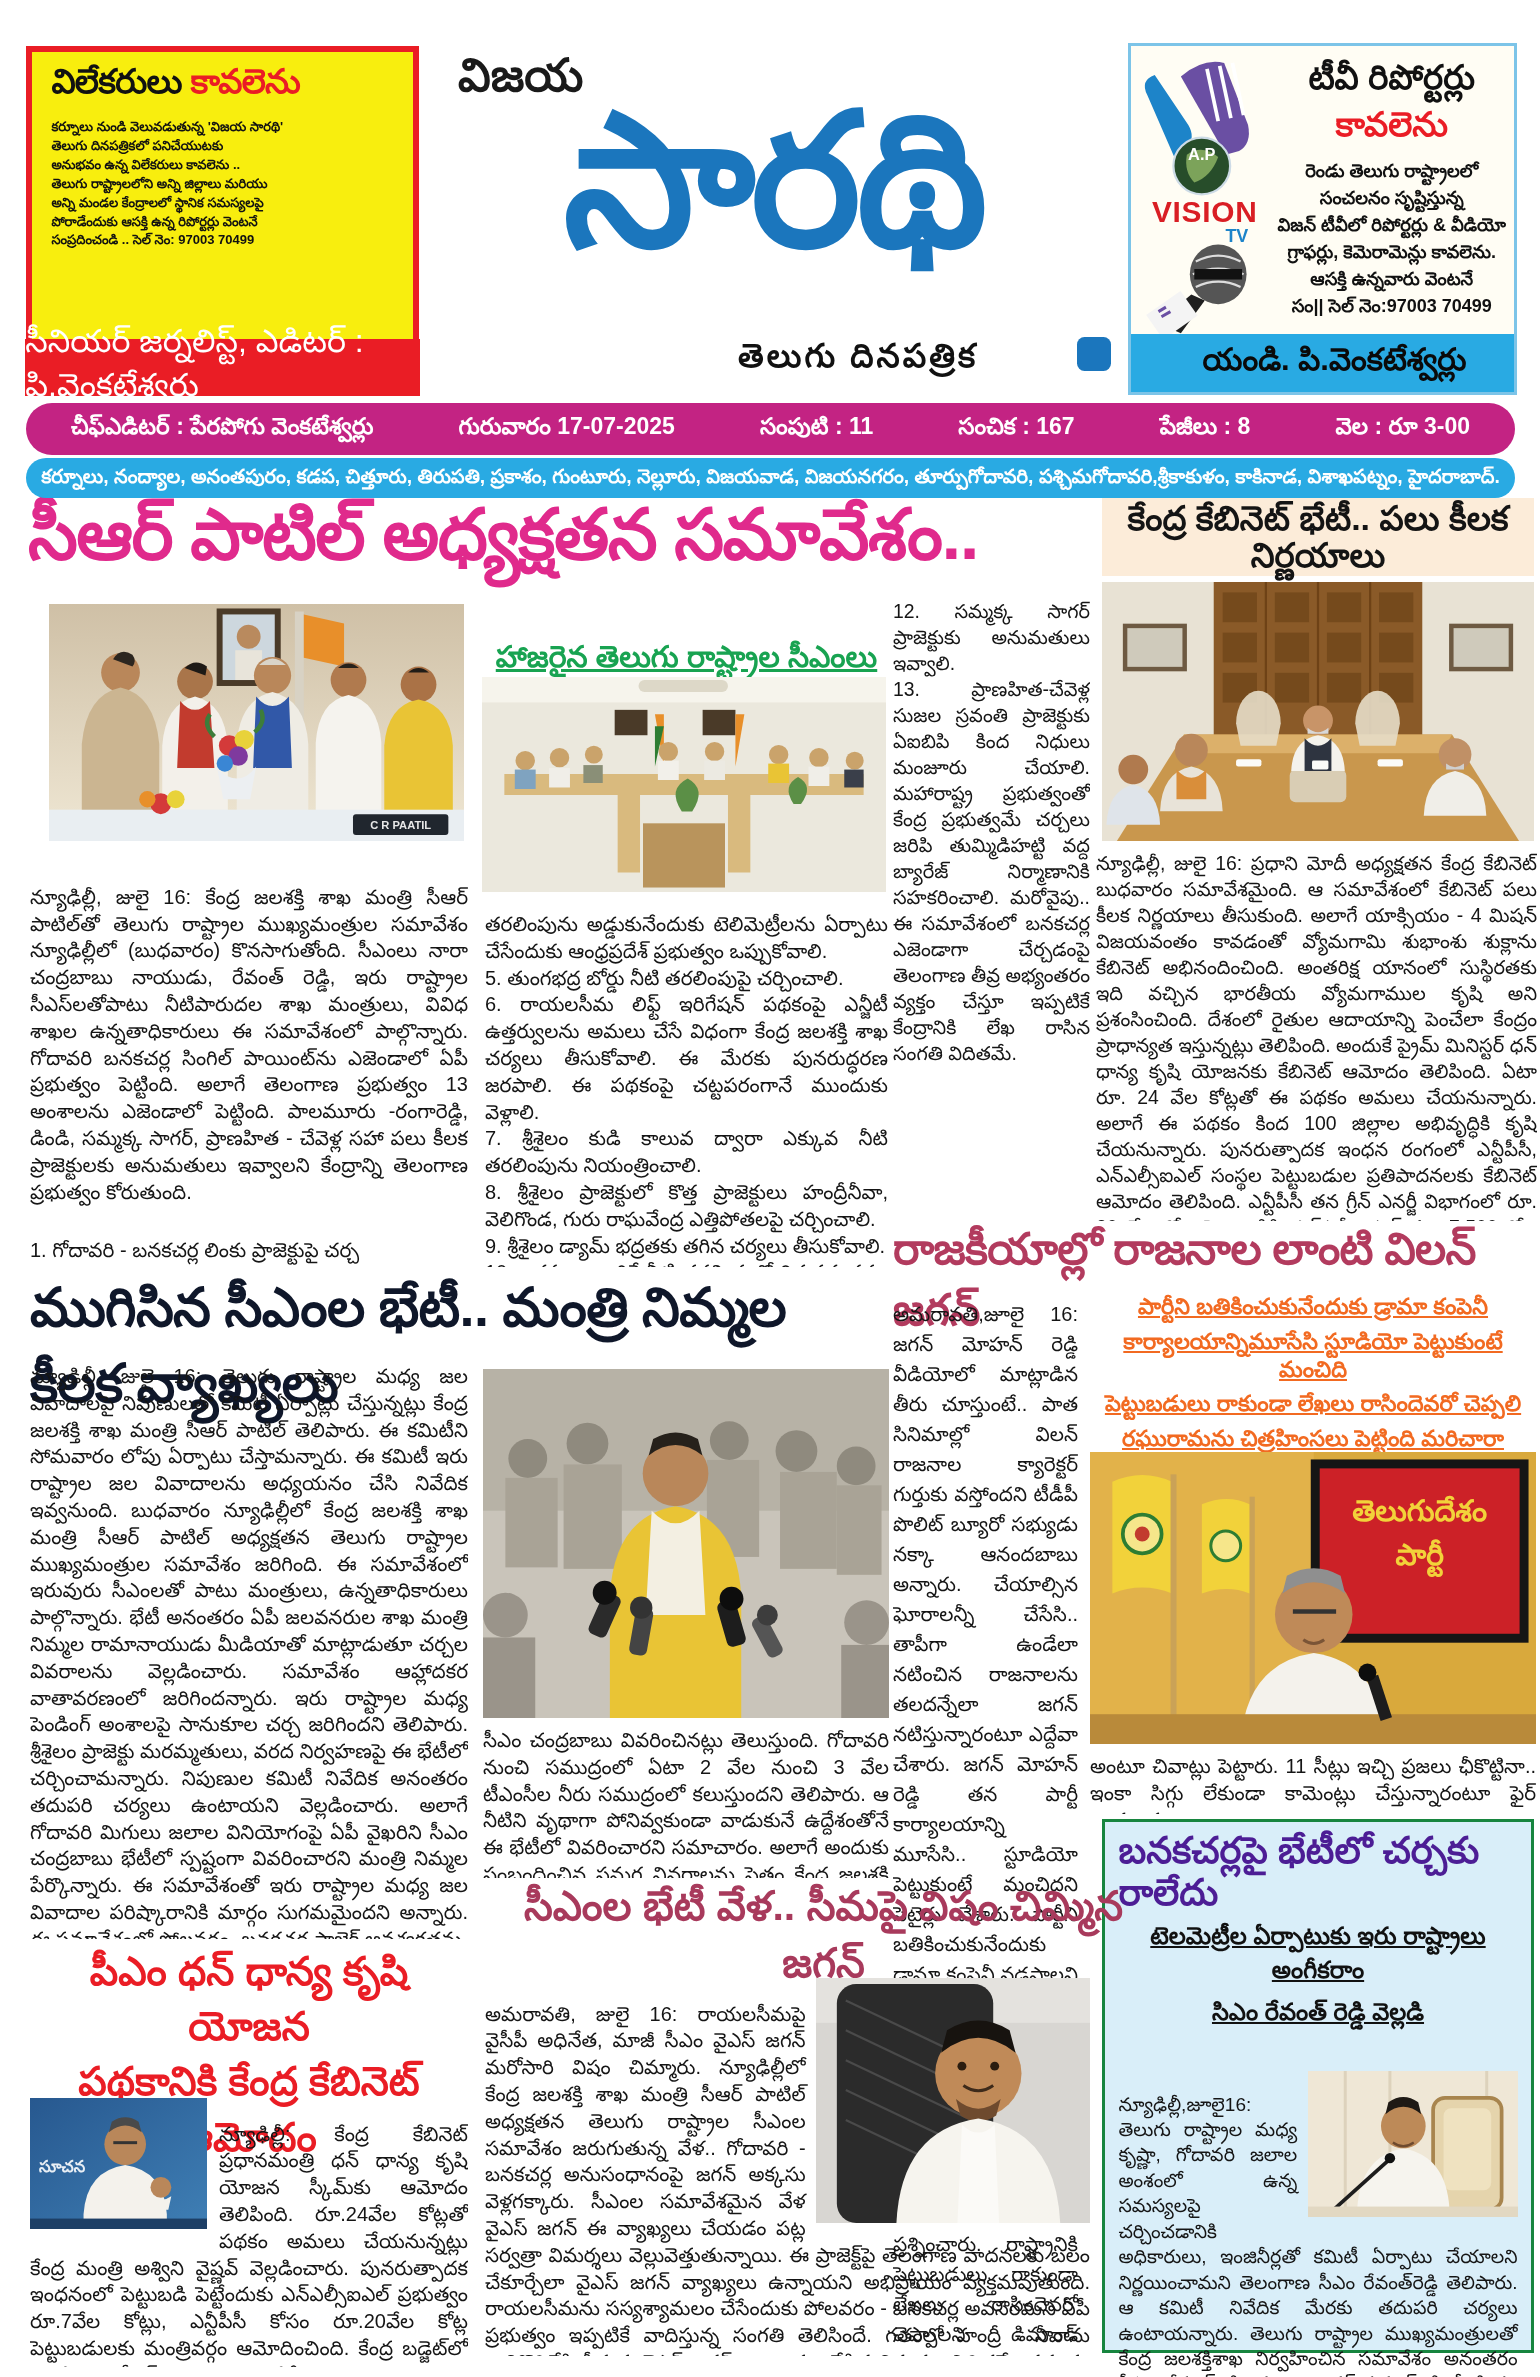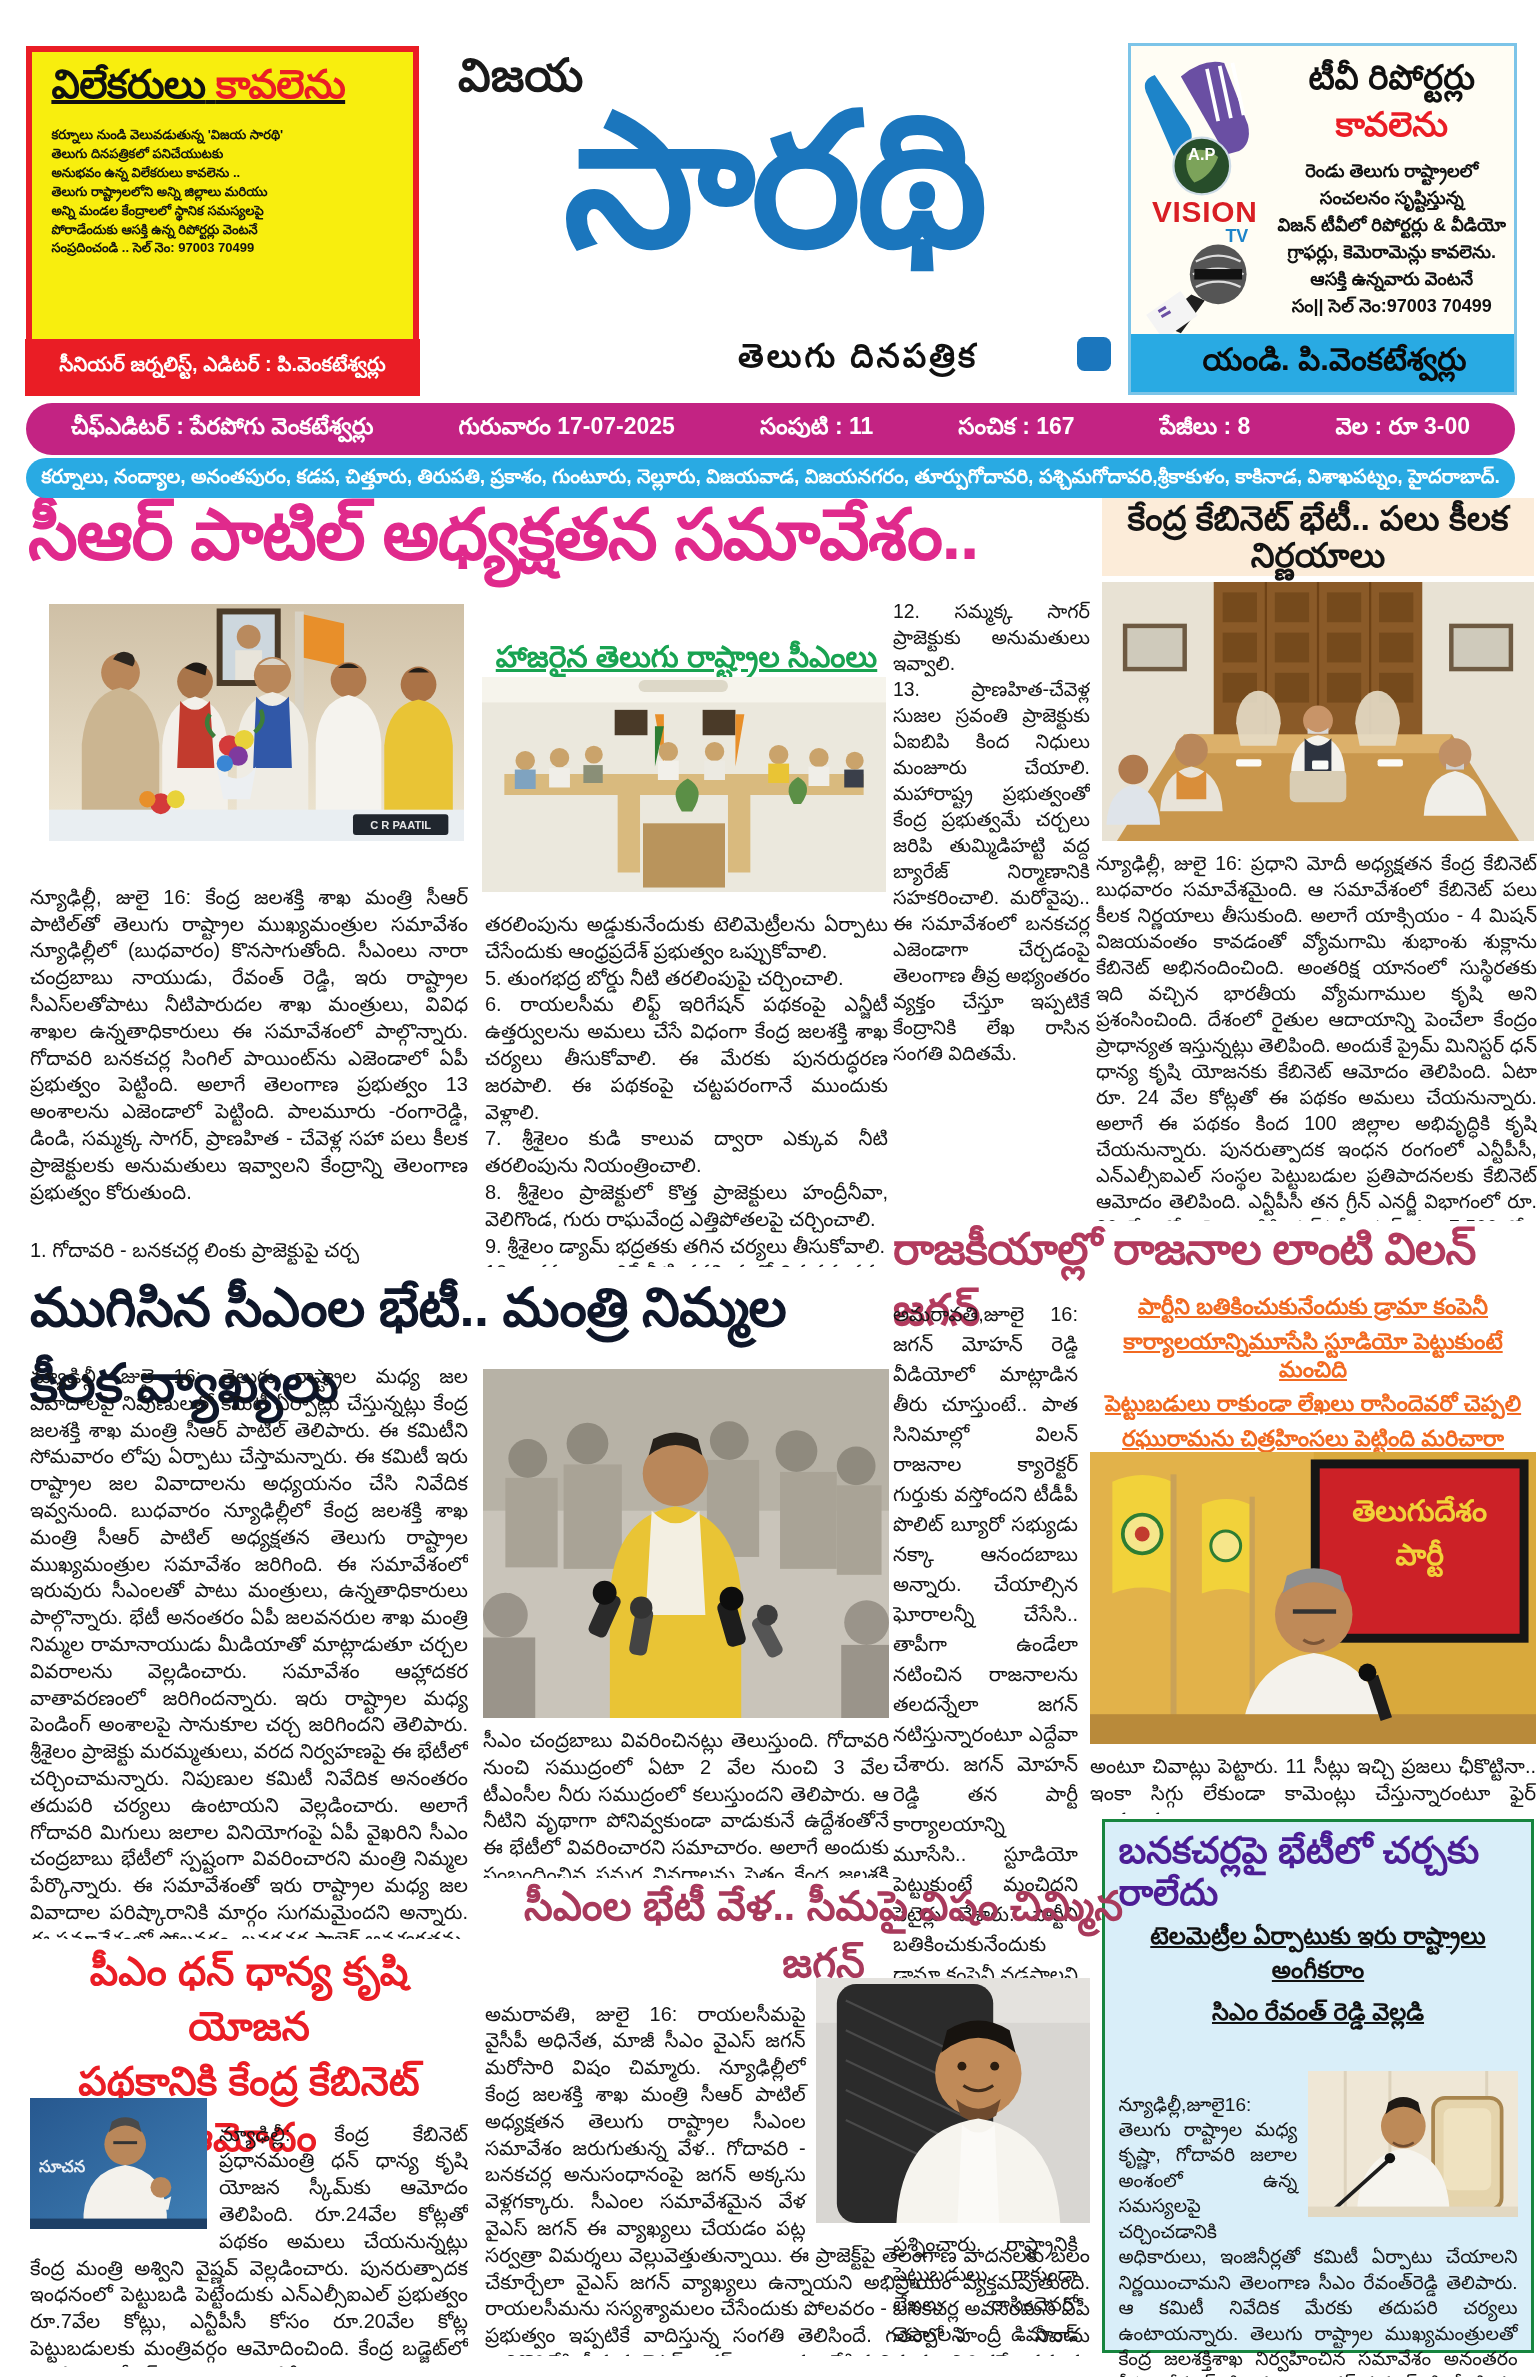--- a/index.html
+++ b/index.html
@@ -3,25 +3,25 @@
 <meta charset="utf-8">
 <style>
   html,body{margin:0;padding:0;background:#ffffff;}
   .page{position:relative;width:1541px;height:2377px;background:#ffffff;overflow:hidden;
         font-family:"Liberation Sans",sans-serif;color:#111;}
   .abs{position:absolute;}
   .bodytxt{font-size:20px;line-height:1.34;text-align:justify;white-space:pre-line;color:#151515;}
   .center{text-align:center;}
   
   .ad-left{background:#f8ee0e;border:6.7px solid #ea1d25;box-sizing:border-box;}
-  .ad-left-title{padding:10.4px 7.5px 0 19.4px;font-size:40px;font-weight:800;letter-spacing:-0.7px;text-decoration:underline;}
+  .ad-left-title{padding:10.4px 7.5px 0 19.4px;font-size:34px;font-weight:800;letter-spacing:-0.7px;}
   .ad-left-title .red{color:#ea1d25;}
   .ad-left-body{padding:9px 13.4px 0 19.4px;font-size:13px;font-weight:700;line-height:1.45;white-space:pre-line;}
   .ad-left-footer{position:absolute;left:-6.7px;right:-6.7px;bottom:-6.7px;height:57px;background:#ea1d25;color:#fff;
-                  display:flex;align-items:center;justify-content:center;font-size:20px;font-weight:700;}
+                  display:flex;align-items:center;justify-content:center;font-size:32px;font-weight:400;}
   
   .ad-right{background:#fffdf4;border:3px solid #7cc4e8;box-sizing:border-box;}
   .ad-right-txt{position:absolute;left:146px;top:12px;right:7.5px;text-align:center;}
   .ad-right-t1{font-size:34px;font-weight:800;}
   .ad-right-t2{font-size:34px;font-weight:800;color:#ea1d25;}
   .ad-right-body{margin-top:6px;font-size:18px;font-weight:700;line-height:1.5;white-space:pre-line;}
   .ad-right-footer{position:absolute;left:0;right:0;bottom:0;height:58px;background:#29aae3;
                    display:flex;align-items:center;justify-content:center;padding-left:24px;
                    font-size:31px;font-weight:800;color:#0a0a0a;}
   

